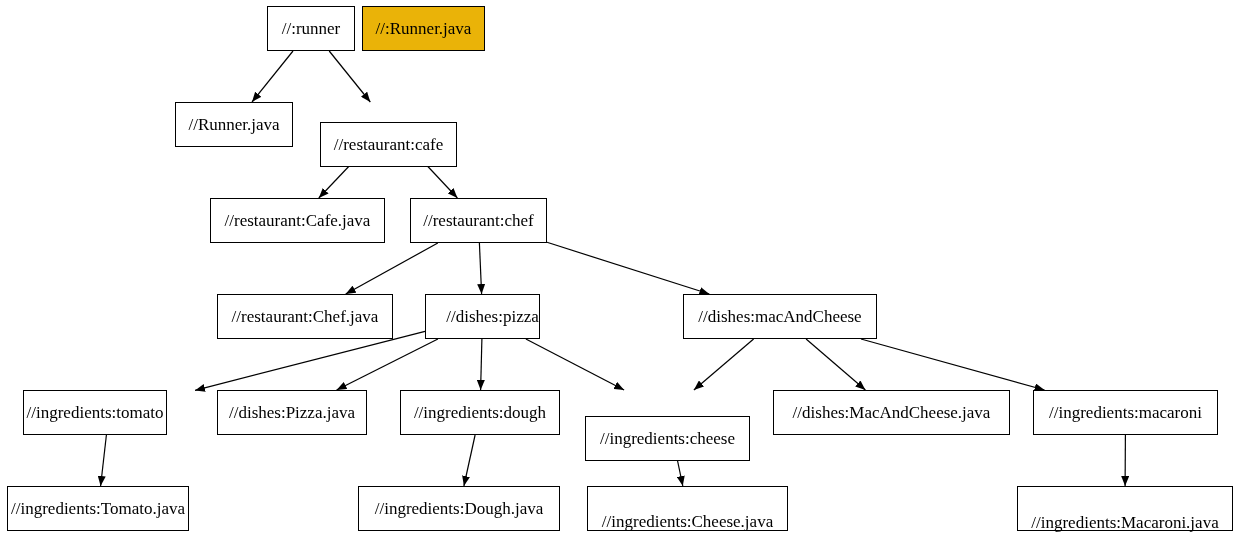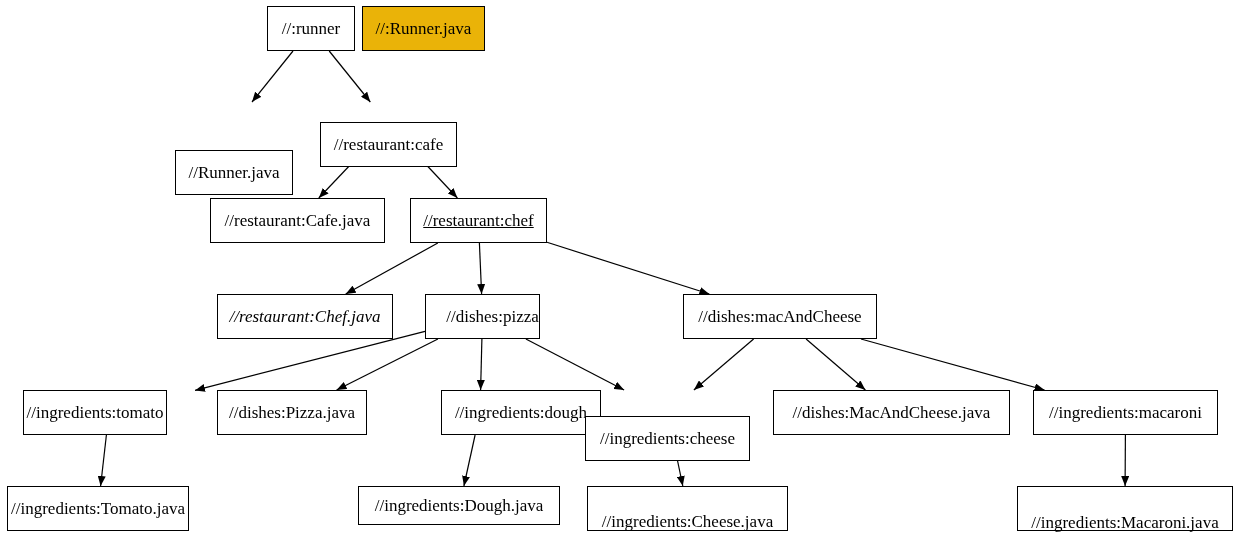--- a/index.html
+++ b/index.html
@@ -69,63 +69,63 @@
       <line x1="475.1" y1="435.0" x2="463.9" y2="486.0" class="edge-line" stroke="#000000" marker-end="url(#arrowhead)"></line>
       <line x1="672.2" y1="435.0" x2="682.8" y2="486.0" class="edge-line" stroke="#000000" marker-end="url(#arrowhead)"></line>
       <line x1="1125.4" y1="435.0" x2="1125.1" y2="486.0" class="edge-line" stroke="#000000" marker-end="url(#arrowhead)"></line>
     </svg>
 <div class="node" style="left: 267px; top: 6px; width: 88px; height: 45px; border-color: rgb(0, 0, 0); background: rgb(255, 255, 255);">
       <span style="color: rgb(0, 0, 0);">//:runner</span>
     </div>
     <div class="node" style="left: 362px; top: 6px; width: 123px; height: 45px; border-color: rgb(0, 0, 0); background: #eab308;">
       <span style="color: rgb(0, 0, 0);">//:Runner.java</span>
     </div>
-    <div class="node" style="left: 175px; top: 102px; width: 118px; height: 45px; border-color: rgb(0, 0, 0); background: rgb(255, 255, 255); margin-top: 48px;">
+    <div class="node" style="left: 175px; top: 102px; width: 118px; height: 45px; border-color: rgb(0, 0, 0); background: rgb(255, 255, 255);">
       <span style="color: rgb(0, 0, 0);">//Runner.java</span>
     </div>
     <div class="node" style="left: 320px; top: 102px; width: 137px; height: 45px; border-color: rgb(0, 0, 0); background: rgb(255, 255, 255); margin-top: 20px;">
       <span style="color: rgb(0, 0, 0);">//restaurant:cafe</span>
     </div>
     <div class="node" style="left: 210px; top: 198px; width: 175px; height: 45px; border-color: rgb(0, 0, 0); background: rgb(255, 255, 255);">
       <span style="color: rgb(0, 0, 0);">//restaurant:Cafe.java</span>
     </div>
     <div class="node" style="left: 410px; top: 198px; width: 137px; height: 45px; border-color: rgb(0, 0, 0); background: rgb(255, 255, 255);">
-      <span style="color: rgb(0, 0, 0); text-decoration: underline;">//restaurant:chef</span>
+      <span style="color: rgb(0, 0, 0);">//restaurant:chef</span>
     </div>
-    <div class="node" style="left: 217px; top: 294px; width: 176px; height: 45px; border-color: rgb(0, 0, 0); background: rgb(255, 255, 255); font-style: italic;">
+    <div class="node" style="left: 217px; top: 294px; width: 176px; height: 45px; border-color: rgb(0, 0, 0); background: rgb(255, 255, 255);">
       <span style="color: rgb(0, 0, 0);">//restaurant:Chef.java</span>
     </div>
     <div class="node" style="left: 425px; top: 294px; width: 115px; height: 45px; border-color: rgb(0, 0, 0); background: rgb(255, 255, 255); padding-left: 20px;">
       <span style="color: rgb(0, 0, 0);">//dishes:pizza</span>
     </div>
     <div class="node" style="left: 683px; top: 294px; width: 194px; height: 45px; border-color: rgb(0, 0, 0); background: rgb(255, 255, 255);">
       <span style="color: rgb(0, 0, 0);">//dishes:macAndCheese</span>
     </div>
     <div class="node" style="left: 23px; top: 390px; width: 144px; height: 45px; border-color: rgb(0, 0, 0); background: rgb(255, 255, 255);">
       <span style="color: rgb(0, 0, 0);">//ingredients:tomato</span>
     </div>
     <div class="node" style="left: 217px; top: 390px; width: 150px; height: 45px; border-color: rgb(0, 0, 0); background: rgb(255, 255, 255);">
       <span style="color: rgb(0, 0, 0);">//dishes:Pizza.java</span>
     </div>
-    <div class="node" style="left: 400px; top: 390px; width: 160px; height: 45px; border-color: rgb(0, 0, 0); background: rgb(255, 255, 255); margin-left: 41px;">
+    <div class="node" style="left: 400px; top: 390px; width: 160px; height: 45px; border-color: rgb(0, 0, 0); background: rgb(255, 255, 255);">
       <span style="color: rgb(0, 0, 0);">//ingredients:dough</span>
     </div>
     <div class="node" style="left: 585px; top: 390px; width: 165px; height: 45px; border-color: rgb(0, 0, 0); background: rgb(255, 255, 255); margin-top: 26px;">
       <span style="color: rgb(0, 0, 0);">//ingredients:cheese</span>
     </div>
     <div class="node" style="left: 773px; top: 390px; width: 237px; height: 45px; border-color: rgb(0, 0, 0); background: rgb(255, 255, 255);">
       <span style="color: rgb(0, 0, 0);">//dishes:MacAndCheese.java</span>
     </div>
     <div class="node" style="left: 1033px; top: 390px; width: 185px; height: 45px; border-color: rgb(0, 0, 0); background: rgb(255, 255, 255);">
       <span style="color: rgb(0, 0, 0);">//ingredients:macaroni</span>
     </div>
     <div class="node" style="left: 7px; top: 486px; width: 182px; height: 45px; border-color: rgb(0, 0, 0); background: rgb(255, 255, 255);">
       <span style="color: rgb(0, 0, 0);">//ingredients:Tomato.java</span>
     </div>
-    <div class="node" style="left: 358px; top: 486px; width: 202px; height: 39px; border-color: rgb(0, 0, 0); background: rgb(255, 255, 255);">
+    <div class="node" style="left: 358px; top: 486px; width: 202px; height: 45px; border-color: rgb(0, 0, 0); background: rgb(255, 255, 255);">
       <span style="color: rgb(0, 0, 0);">//ingredients:Dough.java</span>
     </div>
     <div class="node" style="left: 587px; top: 486px; width: 201px; height: 45px; border-color: rgb(0, 0, 0); background: rgb(255, 255, 255); align-items: flex-end;">
       <span style="color: rgb(0, 0, 0);">//ingredients:Cheese.java</span>
     </div>
     <div class="node" style="left: 1017px; top: 486px; width: 216px; height: 45px; border-color: rgb(0, 0, 0); background: rgb(255, 255, 255);">
       <span style="color: rgb(0, 0, 0); margin-top: 28px;">//ingredients:Macaroni.java</span>
     </div>
   </div>
 

